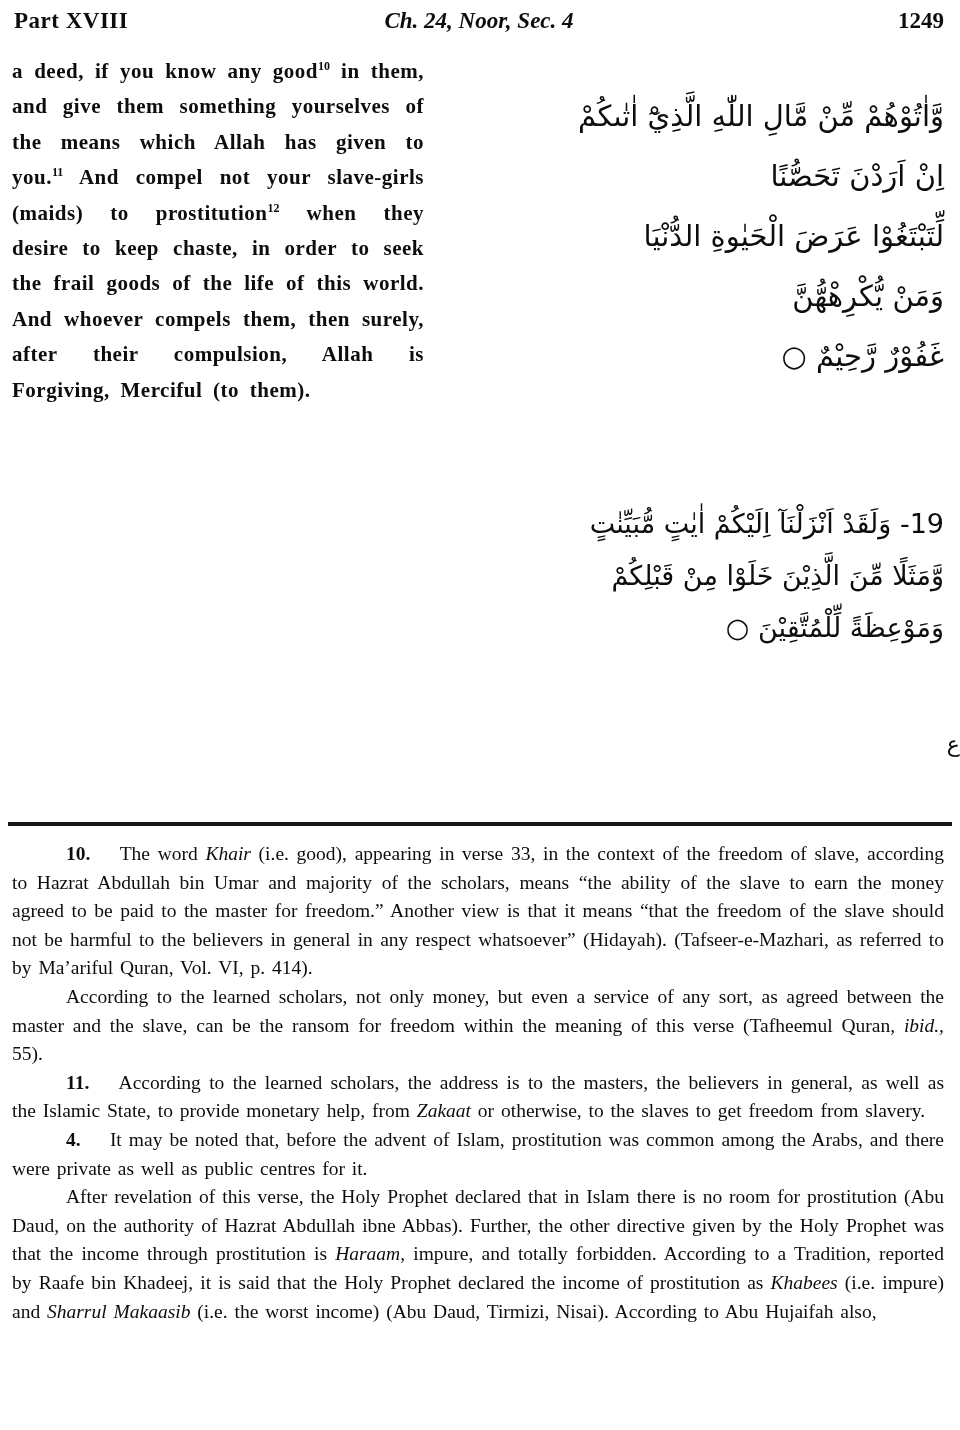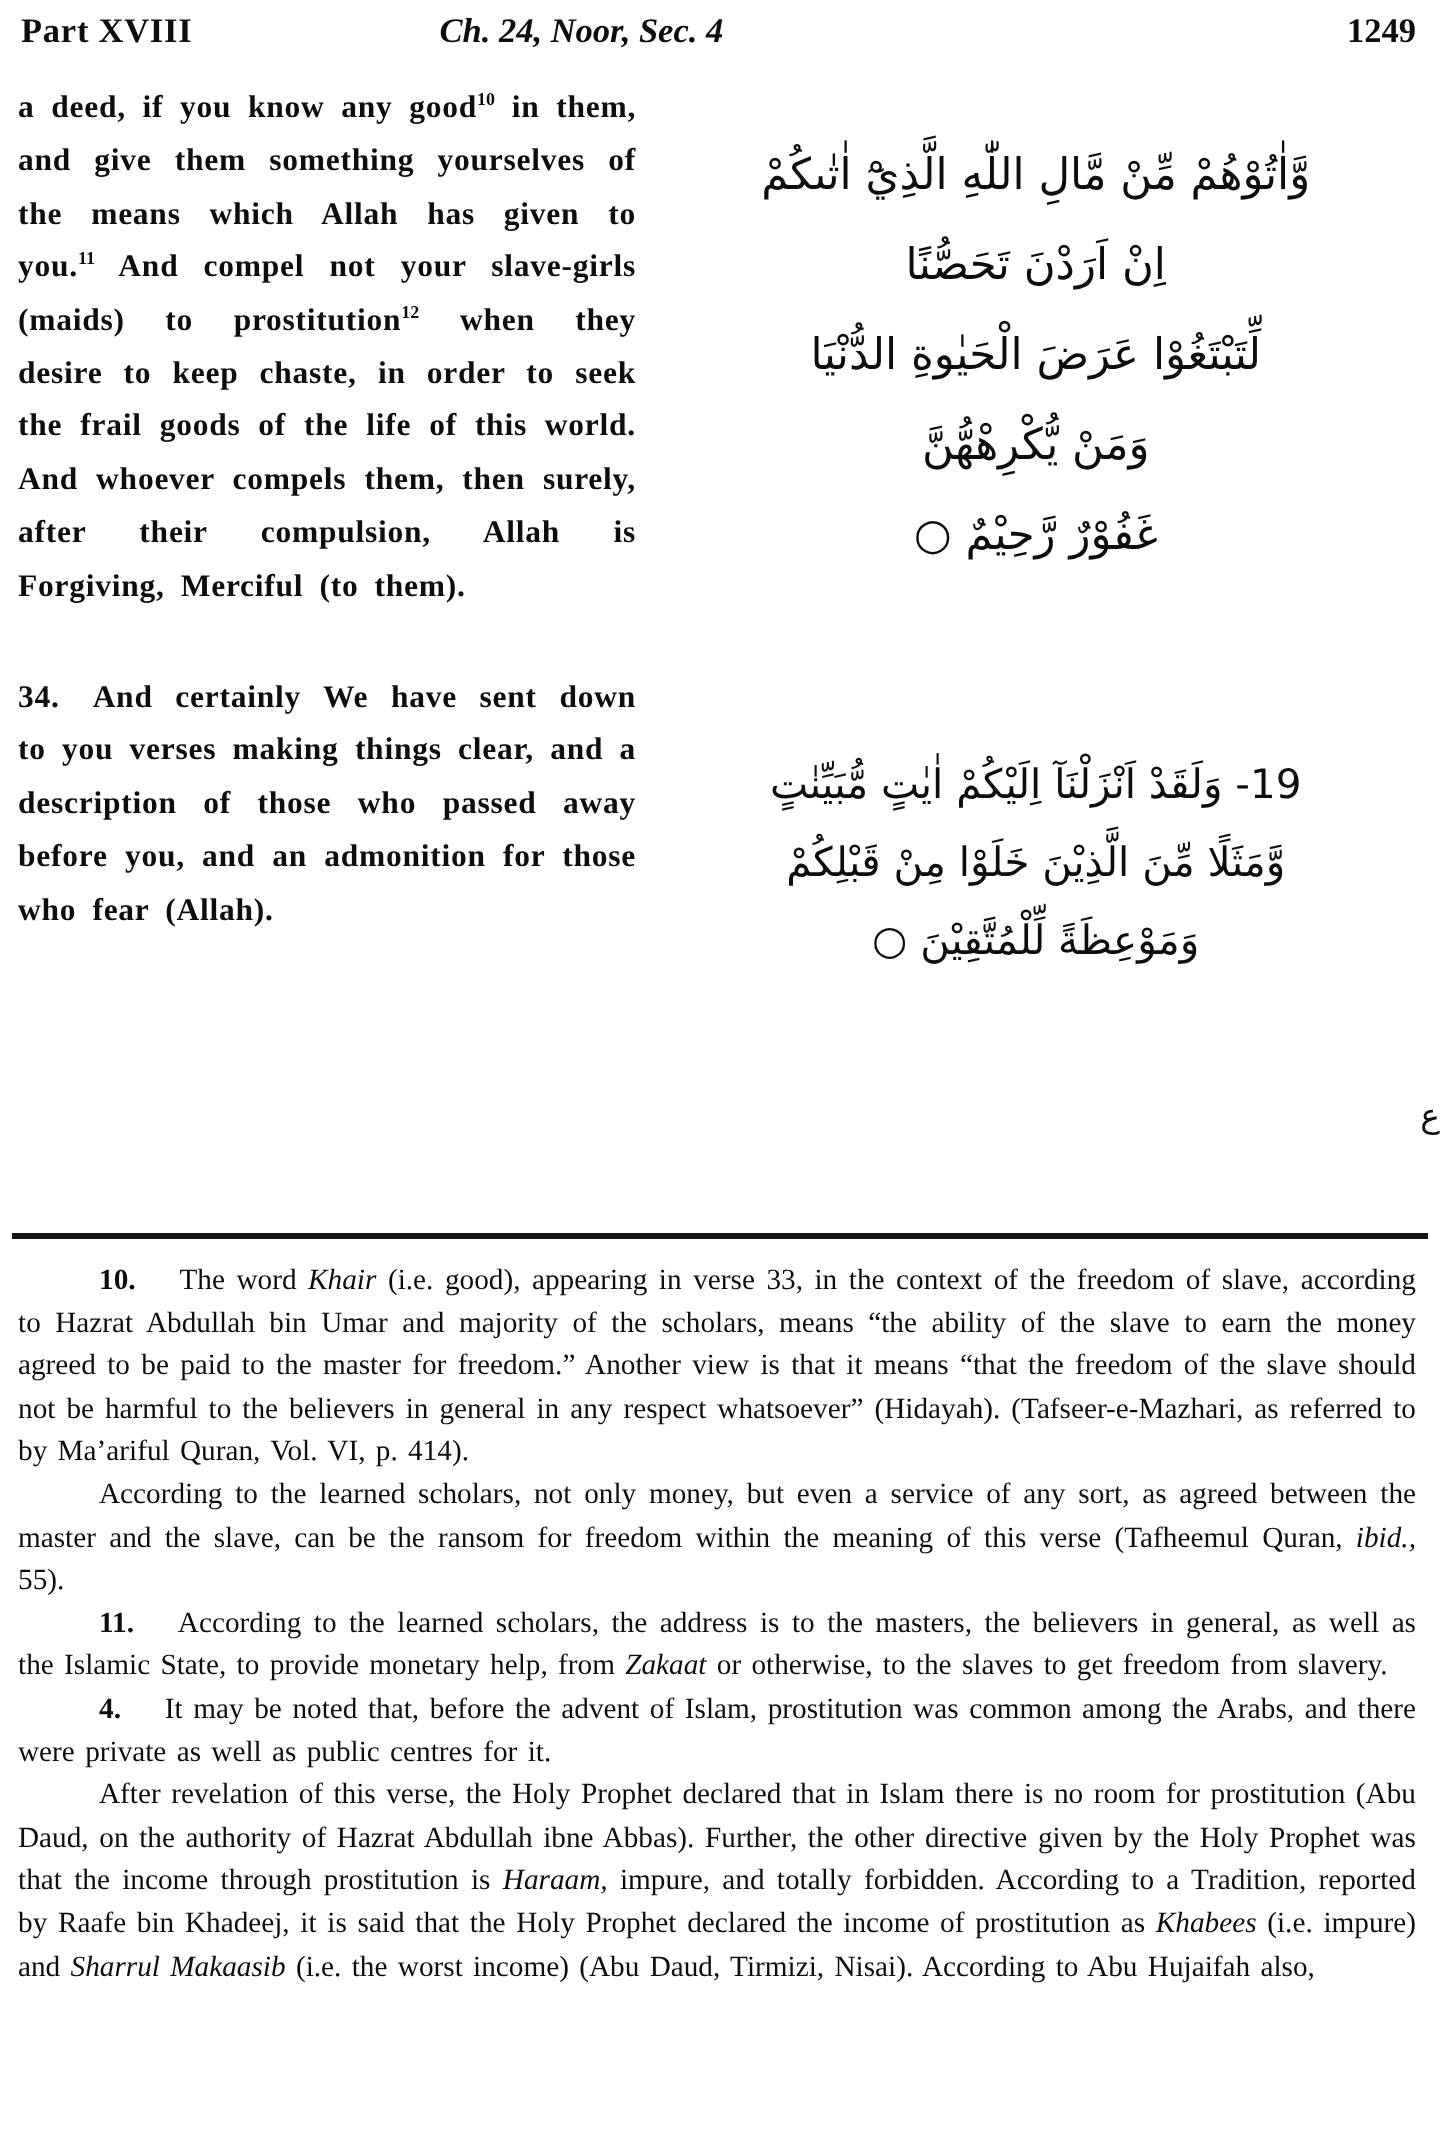--- a/index.html
+++ b/index.html
@@ -21,21 +21,21 @@
   }
   
   .header {
     display: flex;
     align-items: baseline;
     padding: 0 16px 0 14px;
     font-size: 23px;
     font-weight: bold;
   }
   .header .part   { width: 30%; text-align: left; letter-spacing: .5px; }
-  .header .chapter{ width: 40%; font-style: italic; }
+  .header .chapter{ width: 40%; text-align: center; font-style: italic; }
   .header .pageno { width: 30%; text-align: right; }
   
   .content {
     position: relative;
     display: grid;
     grid-template-columns: 412px 1fr;
     column-gap: 9px;
     padding: 0 16px 0 12px;
     min-height: 772px;
   }
@@ -52,21 +52,21 @@
   .para2 { margin-top: 39px; }
   .col-ar { direction: rtl; }
   .ar-block {
     margin-top: 52px;
     font-family: "DejaVu Sans", sans-serif;
     font-size: 29px;
     line-height: 60px;
     text-align: right;
     padding-left: 4px;
   }
-  .ar-line { white-space: nowrap; text-align: center; }
+  .ar-line { white-space: nowrap; }
   .block2 { margin-top: 112px; font-size: 27px; line-height: 52px; }
   .ruku {
     position: absolute;
     right: 0;
     top: 700px;
     font-family: "DejaVu Sans", sans-serif;
     font-size: 22px;
     line-height: 1;
   }
   
@@ -93,21 +93,20 @@
 
   <header class="header">
     <span class="part">Part XVIII</span>
     <span class="chapter">Ch. 24, Noor, Sec. 4</span>
     <span class="pageno">1249</span>
   </header>
 
   <main class="content">
     <div class="col-en">
       <p class="en-para"><span>a deed, if you know any good</span><sup>10</sup><span> in them, and give them something yourselves of the means which Allah has given to you.</span><sup>11</sup><span> And compel not your slave-girls (maids) to prostitution</span><sup>12</sup><span> when they desire to keep chaste, in order to seek the frail goods of the life of this world. And whoever compels them, then surely, after their compulsion, Allah is Forgiving, Merciful (to them).</span></p>
-      <p class="en-para para2"><span>34.  And certainly We have sent down to you verses making things clear, and a description of those who passed away before you, and an admonition for those who fear (Allah).</span></p>
     </div>
     <div class="col-ar">
       <div class="ar-block" lang="ar" dir="rtl">
           <div class="ar-line">وَّاٰتُوْهُمْ مِّنْ مَّالِ اللّٰهِ الَّذِيْٓ اٰتٰىكُمْ</div>
           <div class="ar-line">اِنْ اَرَدْنَ تَحَصُّنًا</div>
           <div class="ar-line">لِّتَبْتَغُوْا عَرَضَ الْحَيٰوةِ الدُّنْيَا</div>
           <div class="ar-line">وَمَنْ يُّكْرِهْهُّنَّ</div>
           <div class="ar-line">غَفُوْرٌ رَّحِيْمٌ ○</div>
         </div>
       <div class="ar-block block2" lang="ar" dir="rtl">

